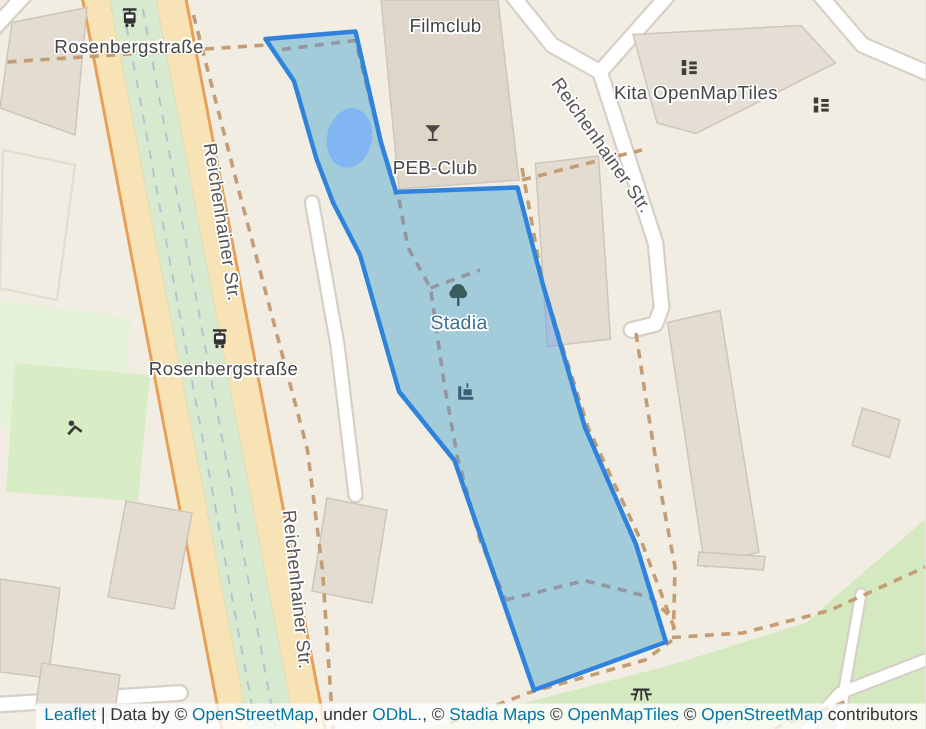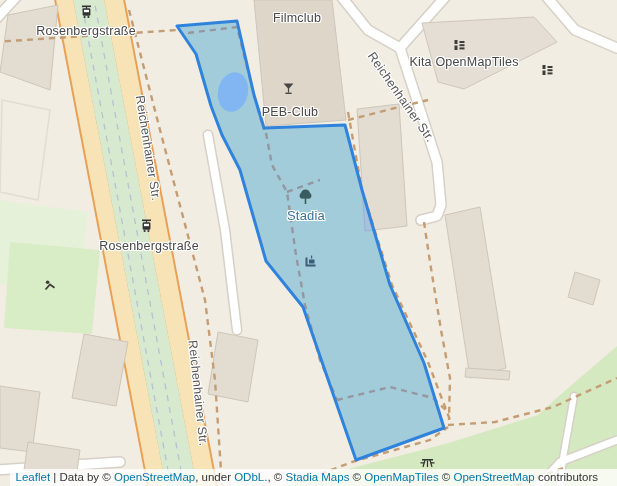--- a/index.html
+++ b/index.html
@@ -11,21 +11,21 @@
     text-shadow:1px 0 0 #fff,-1px 0 0 #fff,0 1px 0 #fff,0 -1px 0 #fff,
                 1px 1px 0 #fff,-1px -1px 0 #fff,1px -1px 0 #fff,-1px 1px 0 #fff;}
   .street{color:#575757;}
   .rot81{transform:translate(-50%,-50%) rotate(81deg);}
   .rot55{transform:translate(-50%,-50%) rotate(55deg);}
   .rot84{transform:translate(-50%,-50%) rotate(84deg);}
   .park-name{color:#3e7292;font-size:13px;}
   .two-line{text-align:center;line-height:19px;}
   .icon{position:absolute;line-height:0;}
   #attribution{position:absolute;right:0;bottom:0;background:rgba(255,255,255,.78);
-    padding:2px 19px 3px 6px;font-size:11.5px;color:#333;white-space:nowrap;}
+    padding:2px 5px 3px 6px;font-size:11.5px;color:#333;white-space:nowrap;}
   #attribution span{white-space:pre;}
   .attr-link{color:#0078a8;cursor:pointer;}
   .attr-plain{color:#333;}
 </style>
 </head>
 <body>
 
 <div id="map">
 
   <svg id="basemap" width="617" height="486" viewBox="0 0 617 486">

